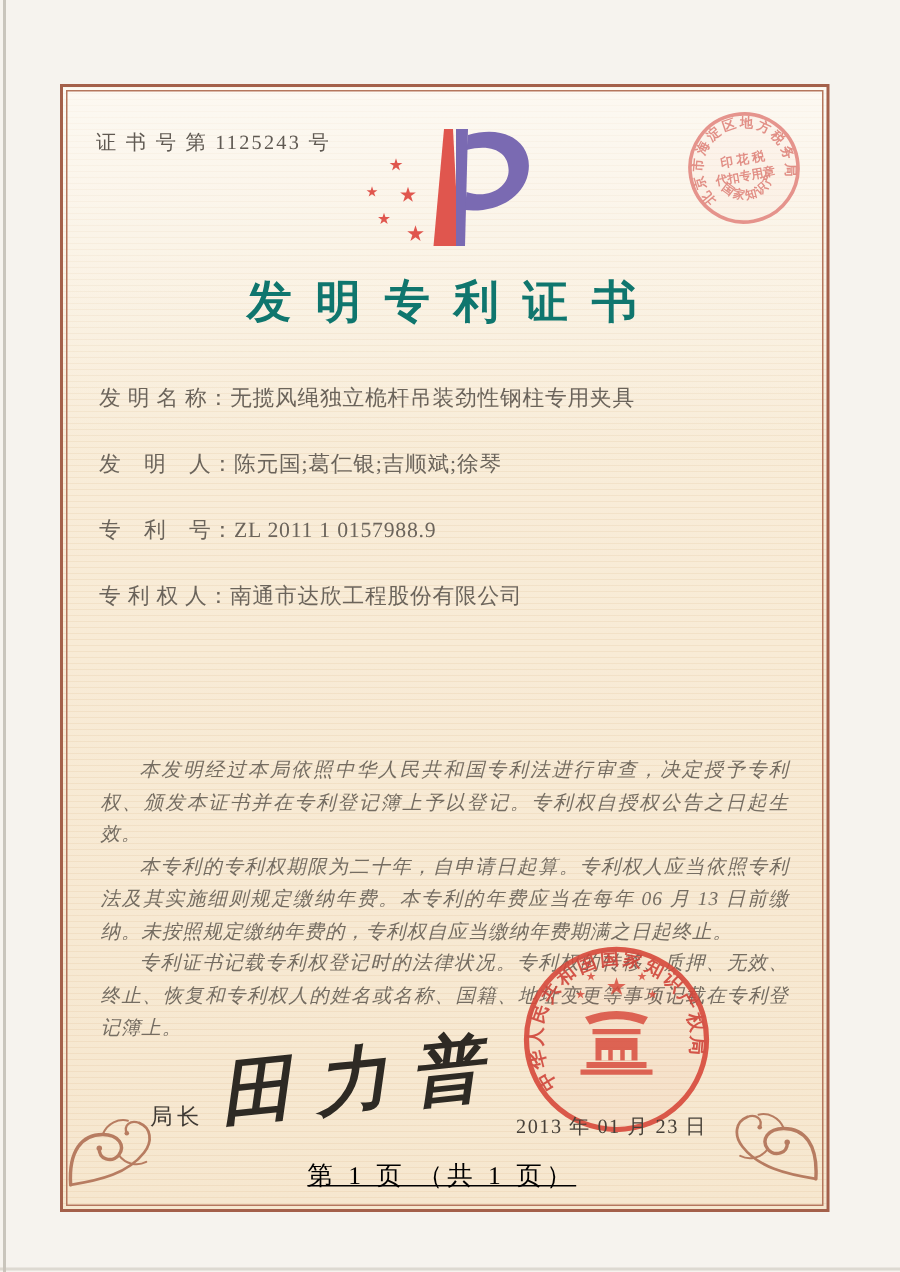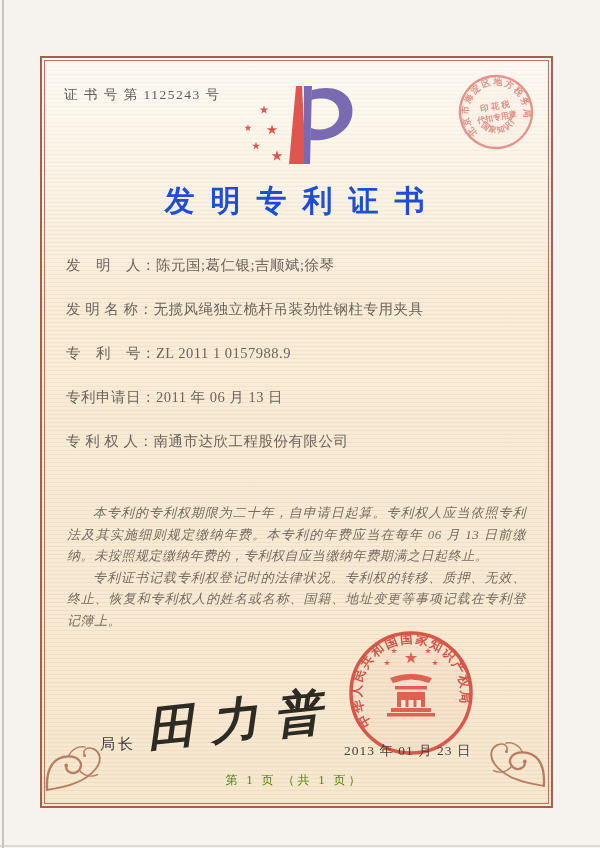--- a/index.html
+++ b/index.html
@@ -20,21 +20,21 @@
       linear-gradient(180deg,#f9efdd 0%, #f8ebd6 50%, #f6e7cf 100%);
   }
   .frame-inner{position:absolute;inset:2px;border:1px solid #b5765c;pointer-events:none;}
 
   .cert-no{position:absolute;left:64px;top:86px;font-size:13.5px;color:#5f5952;letter-spacing:1.5px;text-align:right;}
 
   .logo{position:absolute;left:234px;top:70px;width:132px;height:104px;}
 
   .title{
     position:absolute;left:40px;top:181px;width:509px;text-align:center;
-    font-size:30px;font-weight:600;color:#1d4ed8;letter-spacing:16px;text-indent:16px;
+    font-size:30px;font-weight:600;color:#0f766e;letter-spacing:16px;text-indent:16px;
   }
 
   .fields{position:absolute;left:66px;top:256px;width:450px;}
   .field-row{height:20px;margin-bottom:24px;white-space:nowrap;}
   .field-label{display:inline-block;font-size:14.5px;color:#6b645b;letter-spacing:.5px;}
   .field-value{font-size:14.5px;color:#6b645b;letter-spacing:.5px;}
 
   .body-text{position:absolute;left:67px;top:502px;width:459px;}
   .body-text p{
     margin:0;text-indent:2em;text-align:justify;
@@ -49,21 +49,21 @@
     color:#2e2a24;letter-spacing:16px;transform:rotate(-6deg);
     font-family:"Liberation Serif","DejaVu Serif",serif;
   }
 
   .gov-seal{position:absolute;left:336px;top:618px;width:150px;height:150px;opacity:.9;}
   .issue-date{position:absolute;left:344px;top:742px;font-size:13.5px;color:#474139;letter-spacing:1px;z-index:5;}
 
   .tax-stamp{position:absolute;left:446px;top:62px;width:100px;height:100px;opacity:.85;transform:rotate(-10deg);}
 
   .footer{position:absolute;left:40px;top:772px;width:509px;text-align:center;
-    font-size:12px;color:#4d7c0f;letter-spacing:3px;}
+    font-size:17px;color:#000000;letter-spacing:3px;text-decoration:underline;}
 
   .ornament{position:absolute;width:84px;height:104px;}
   .ornament.left{left:41px;top:702px;}
   .ornament.right{left:466px;top:698px;transform:scaleX(-1);}
 </style>
 </head>
 <body>
 
 <div class="paper-edge-left"></div>
 <div class="paper-edge-bottom"></div>
@@ -102,37 +102,35 @@
   </text>
   <text font-size="7.8" fill="#dd7d74" font-weight="bold">
     <textPath href="#taxBottom" textLength="62">国家知识产权局</textPath>
   </text>
   <text x="50" y="47" text-anchor="middle" font-size="8.5" fill="#dd7d74" font-weight="bold">印 花 税</text>
   <text x="50" y="58" text-anchor="middle" font-size="8" fill="#dd7d74" font-weight="bold">代扣专用章</text>
 </svg>
 
 <div class="fields">
   <div class="field-row">
+    <span class="field-label">发 明 名 称：</span><span class="field-value">无揽风绳独立桅杆吊装劲性钢柱专用夹具</span>
+  </div>
+  <div class="field-row">
     <span class="field-label">发　明　人：</span><span class="field-value">陈元国;葛仁银;吉顺斌;徐琴</span>
   </div>
   <div class="field-row">
-    <span class="field-label">发 明 名 称：</span><span class="field-value">无揽风绳独立桅杆吊装劲性钢柱专用夹具</span>
-  </div>
-  <div class="field-row">
     <span class="field-label">专　利　号：</span><span class="field-value">ZL 2011 1 0157988.9</span>
-  </div>
-  <div class="field-row">
-    <span class="field-label">专利申请日：</span><span class="field-value">2011 年 06 月 13 日</span>
   </div>
   <div class="field-row">
     <span class="field-label">专 利 权 人：</span><span class="field-value">南通市达欣工程股份有限公司</span>
   </div>
 </div>
 
 <div class="body-text">
+  <p>本发明经过本局依照中华人民共和国专利法进行审查，决定授予专利权、颁发本证书并在专利登记簿上予以登记。专利权自授权公告之日起生效。</p>
   <p>本专利的专利权期限为二十年，自申请日起算。专利权人应当依照专利法及其实施细则规定缴纳年费。本专利的年费应当在每年 06 月 13 日前缴纳。未按照规定缴纳年费的，专利权自应当缴纳年费期满之日起终止。</p>
   <p>专利证书记载专利权登记时的法律状况。专利权的转移、质押、无效、终止、恢复和专利权人的姓名或名称、国籍、地址变更等事项记载在专利登记簿上。</p>
 </div>
 
 <div class="sig-title">局长</div>
 <div class="sig-name">田力普</div>
 
 <svg class="gov-seal" viewBox="0 0 150 150">
   <defs>
     <path id="sealArc" d="M 35.6,105.8 A 50,50 0 1 1 114.4,105.8"></path>

